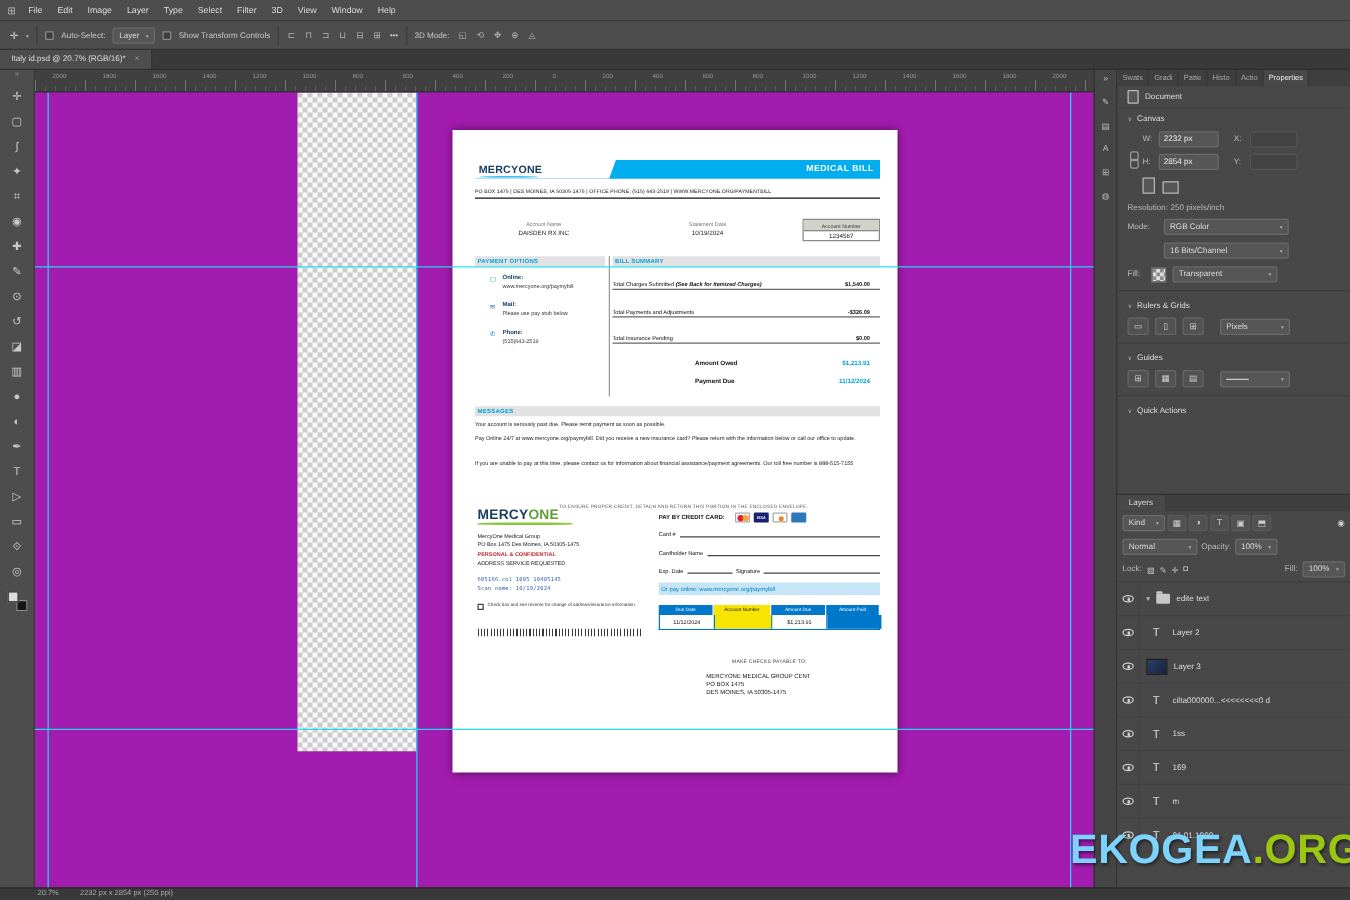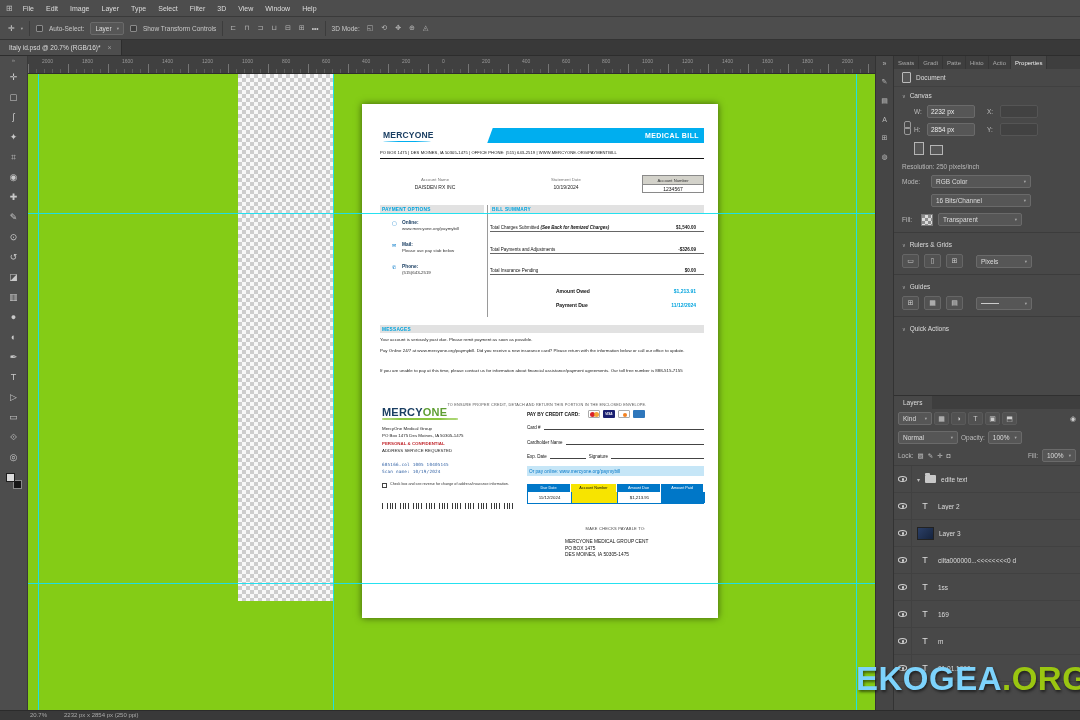--- a/index.html
+++ b/index.html
@@ -30,21 +30,21 @@
   .swt .f{position:absolute;left:0;top:0;width:9px;height:9px;background:#dcdcdc;border:1px solid #1f1f1f;z-index:2}
   .swt .b{position:absolute;right:0;bottom:0;width:9px;height:9px;background:#161616;border:1px solid #8a8a8a}
 
   
   #ruler{position:absolute;left:28px;top:56px;width:847px;height:18px;background:#404040;border-bottom:1px solid #2e2e2e;overflow:hidden}
   #ruler .tmin{position:absolute;left:0;right:0;bottom:0;height:4px;background:repeating-linear-gradient(90deg,#5c5c5c 0 1px,transparent 1px 8px)}
   #ruler .tmaj{position:absolute;left:0;right:0;bottom:0;height:9px;background:repeating-linear-gradient(90deg,#757575 0 1px,transparent 1px 40px)}
   .rl{position:absolute;top:2px;font-size:5px;color:#999;letter-spacing:0}
 
   
-  #canvas{position:absolute;left:28px;top:74px;width:847px;height:636px;background:#84cc16;overflow:hidden}
+  #canvas{position:absolute;left:28px;top:74px;width:847px;height:636px;background:#a21caf;overflow:hidden}
   #checker{position:absolute;left:210px;top:0;width:95px;height:527px;background:repeating-conic-gradient(#f8f8f8 0% 25%,#cdcdcd 0% 50%) 0 0/8px 8px}
   .gv{position:absolute;top:0;bottom:0;width:1px;background:#19dfef;z-index:3;opacity:.95}
   .gh{position:absolute;left:0;right:0;height:1px;background:#19dfef;z-index:3;opacity:.95}
 
   
   #doc{position:absolute;left:334px;top:30px;width:356px;height:514px;background:#fff;z-index:2;box-shadow:0 0 7px rgba(0,0,0,.55);color:#222}
   .b-header{position:absolute;left:18px;top:24px;width:324px;height:15px;background:#00aeef;overflow:hidden}
   .b-header-white{position:absolute;left:-8px;top:0;width:118px;height:15px;background:#fff;transform:skewX(-20deg)}
   .b-logo{position:absolute;left:3px;top:1.5px;font-weight:bold;font-size:8.5px;letter-spacing:.2px;color:#1b3f63;z-index:2}
   .b-swoosh{height:1.5px;background:#00aeef;border-radius:40%;margin-top:1px;width:94%}

